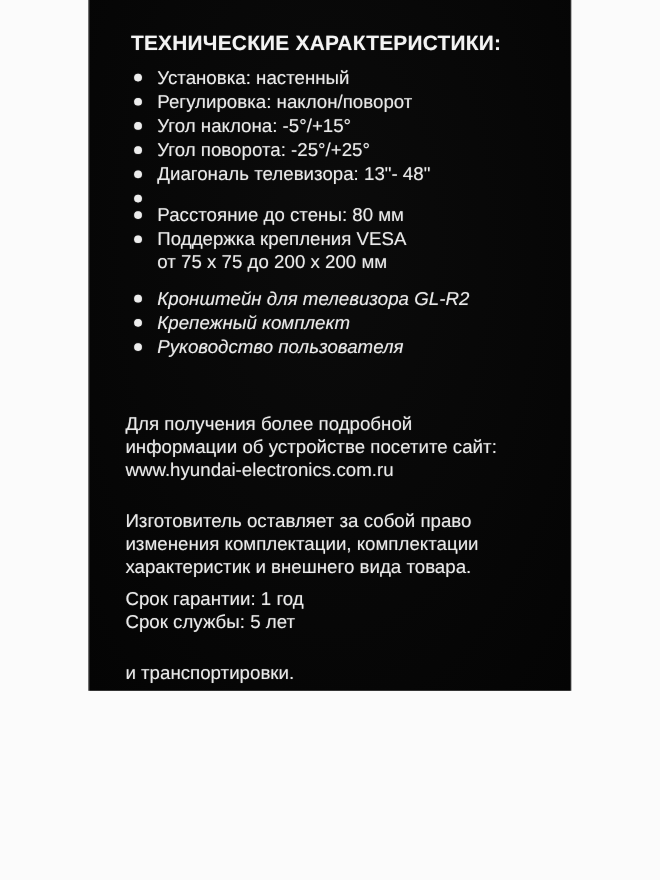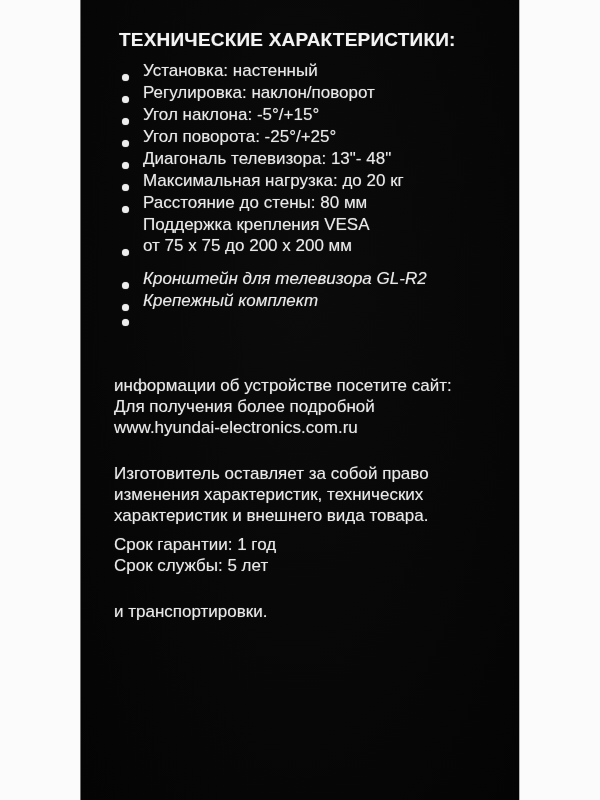--- a/index.html
+++ b/index.html
@@ -6,21 +6,21 @@
   body {
     width: 600px; height: 800px;
     background: #fbfbfb;
     position: relative;
     overflow: hidden;
     font-family: "Liberation Sans", "DejaVu Sans", sans-serif;
   }
   .panel {
     position: absolute;
     left: 80px; top: 0;
-    width: 440px; height: 800px;
+    width: 440px; height: 628px;
     background: radial-gradient(ellipse at 50% 35%, #0b0b0b 0%, #070707 60%, #040404 100%);
     border-right: 1px solid #b8b8b8;
     border-left: 1px solid #6e6e6e;
     box-sizing: border-box;
     color: #e9e9e9;
   }
   .content {
     padding: 28px 18px 0 33px;
     font-size: 17px;
     text-shadow: 0 0 1px rgba(235,235,235,0.45);
@@ -35,21 +35,21 @@
   }
   .section-title.second { margin-top: 40px; }
   ul.spec-list {
     list-style: none;
     margin: 8px 0 0 0;
     padding: 0;
   }
   ul.spec-list.second { margin-top: 12px; font-style: italic; }
   ul.spec-list li {
     display: flex;
-    align-items: flex-end;
+    align-items: flex-start;
     padding-left: 8px;
     line-height: 21px;
   }
   ul.spec-list li + li { margin-top: 1px; }
   .dot {
     flex: 0 0 7px;
     width: 7px; height: 7px;
     margin-top: 7px;
     margin-right: 14px;
     border-radius: 50%;
@@ -99,23 +99,20 @@
           </span>
       </li>
       <li>
         <span class="dot"></span>
         <span class="item-text">
             <span class="line">Диагональ телевизора: 13"- 48"</span>
           </span>
       </li>
       <li>
         <span class="dot"></span>
-        <span class="item-text">
-            <span class="line">Максимальная нагрузка: до 20 кг</span>
-          </span>
       </li>
       <li>
         <span class="dot"></span>
         <span class="item-text">
             <span class="line">Расстояние до стены: 80 мм</span>
           </span>
       </li>
       <li>
         <span class="dot"></span>
         <span class="item-text">
@@ -134,32 +131,35 @@
           </span>
       </li>
       <li>
         <span class="dot"></span>
         <span class="item-text">
             <span class="line">Крепежный комплект</span>
           </span>
       </li>
       <li>
         <span class="dot"></span>
+        <span class="item-text">
+            <span class="line">Руководство пользователя</span>
+          </span>
       </li>
     </ul>
 
     <div class="notes">
       <p class="note-para p1">
+        <span class="line">Для получения более подробной</span>
         <span class="line">информации об устройстве посетите сайт:</span>
-        <span class="line">Для получения более подробной</span>
         <span class="line">www.hyundai-electronics.com.ru</span>
       </p>
       <p class="note-para p2">
         <span class="line">Изготовитель оставляет за собой право</span>
-        <span class="line">изменения характеристик, технических</span>
+        <span class="line">изменения комплектации, комплектации</span>
         <span class="line">характеристик и внешнего вида товара.</span>
       </p>
       <p class="note-para p3">
         <span class="line">Срок гарантии: 1 год</span>
         <span class="line">Срок службы: 5 лет</span>
       </p>
       <p class="note-para p4">
         <span class="line">и транспортировки.</span>
       </p>
     </div>

